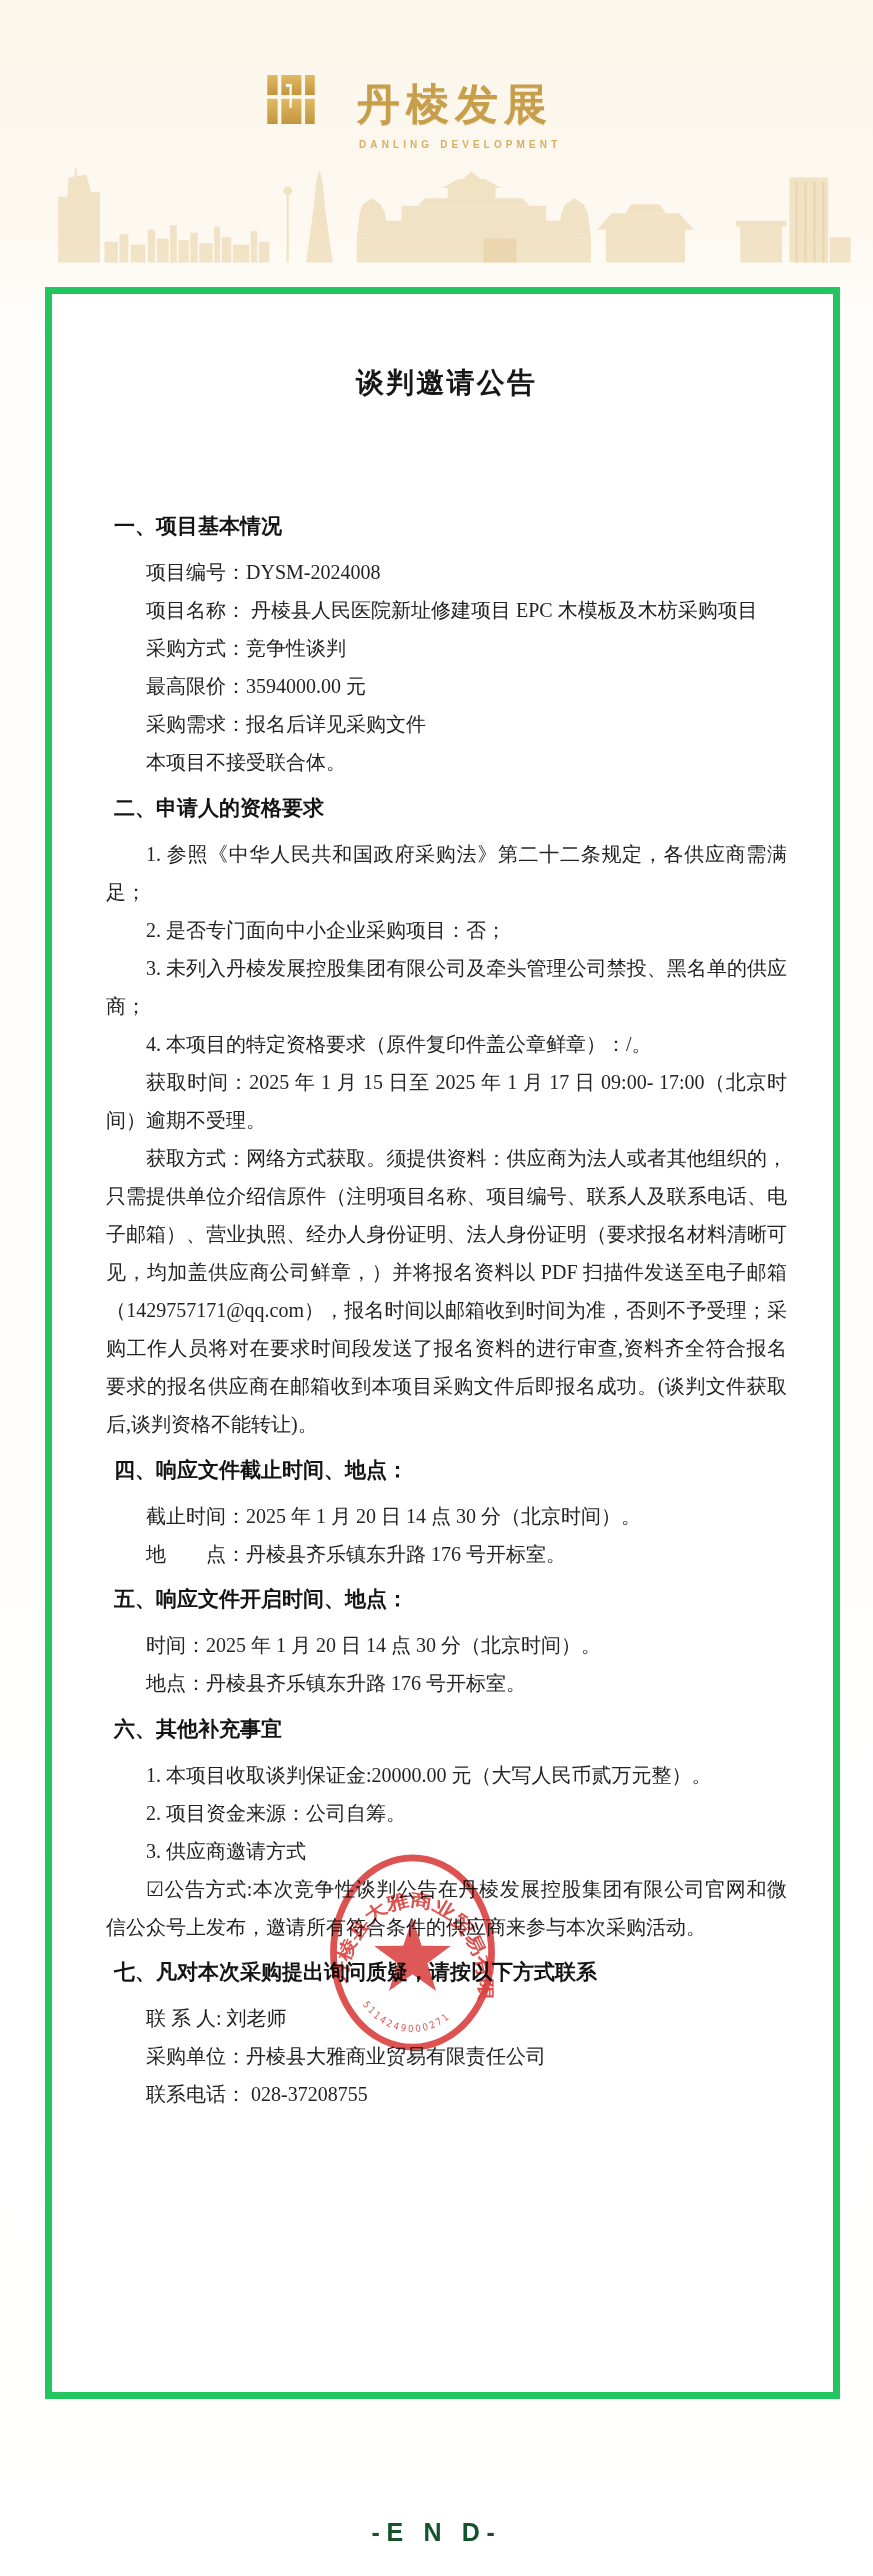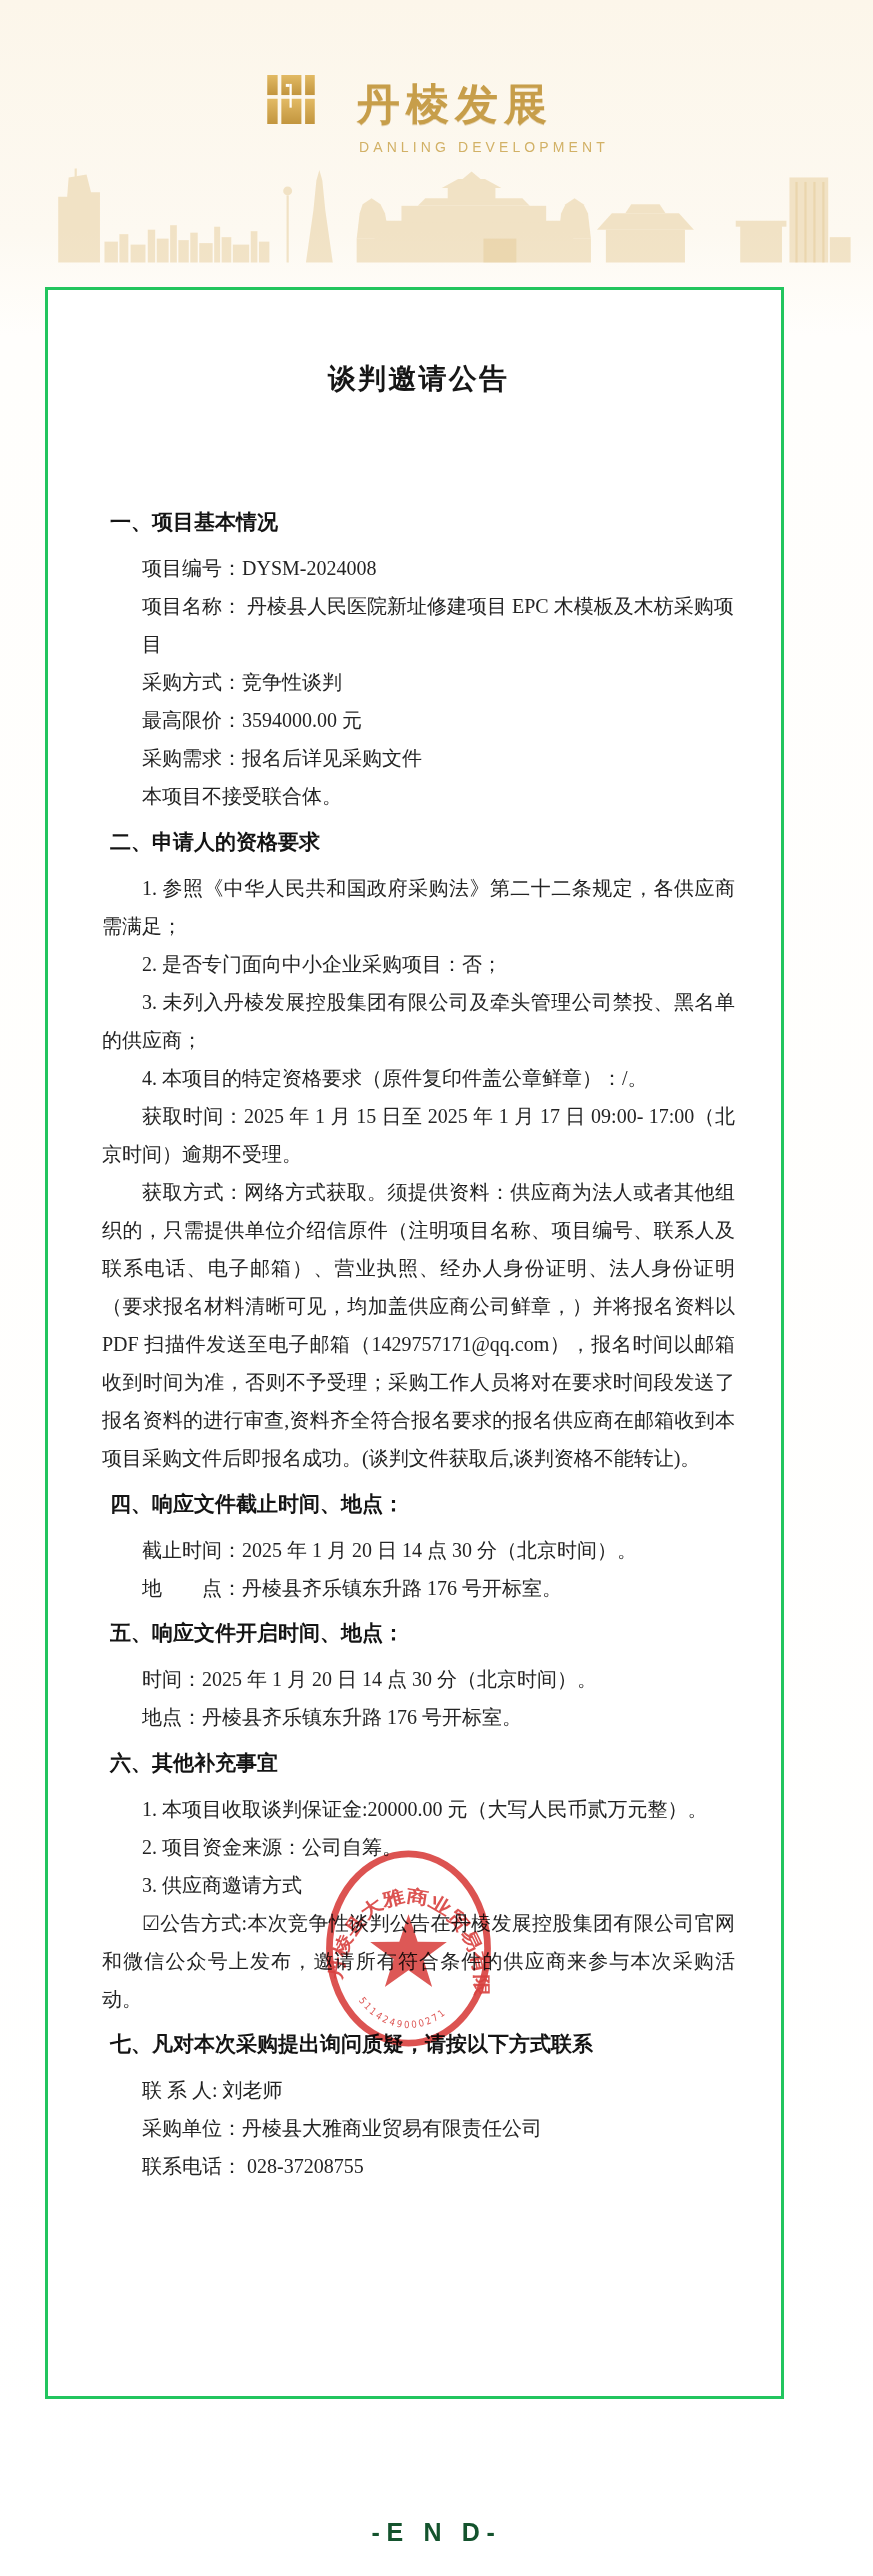--- a/index.html
+++ b/index.html
@@ -15,28 +15,28 @@
     position:absolute;left:357px;top:76px;
     font-family:"Liberation Serif","DejaVu Serif",serif;
     font-size:43px;font-weight:700;letter-spacing:6px;
     color:#c79e4a;text-shadow:0 0.7px 0 rgba(185,140,60,.35);
     white-space:nowrap;
     text-align:right;
   }
   .logo-en{
     position:absolute;left:359px;top:139px;
     font-family:"Liberation Sans","DejaVu Sans",sans-serif;
-    font-size:14px;font-weight:400;letter-spacing:4.1px;
+    font-size:10px;font-weight:700;letter-spacing:4.1px;
     color:#d2b166;white-space:nowrap;
   }
   .skyline{position:absolute;left:0;top:167px;width:873px;height:97px;}
   
   .card{
-    position:absolute;left:45px;top:287px;width:739px;height:2112px;
-    box-sizing:border-box;border:3px solid #22c55e;background:#ffffff;
+    position:absolute;left:45px;top:287px;width:795px;height:2112px;
+    box-sizing:border-box;border:7px solid #22c55e;background:#ffffff;
     padding:0 46px 16px 54px;
   }
   .doc-title{
     margin:69px 0 0 0;text-align:center;
     font-family:"Liberation Sans","DejaVu Sans",sans-serif;
     font-size:28px;line-height:40px;font-weight:700;color:#171717;
     letter-spacing:2.2px;
   }
   .sec-heading{
     font-family:"Liberation Sans","DejaVu Sans",sans-serif;

